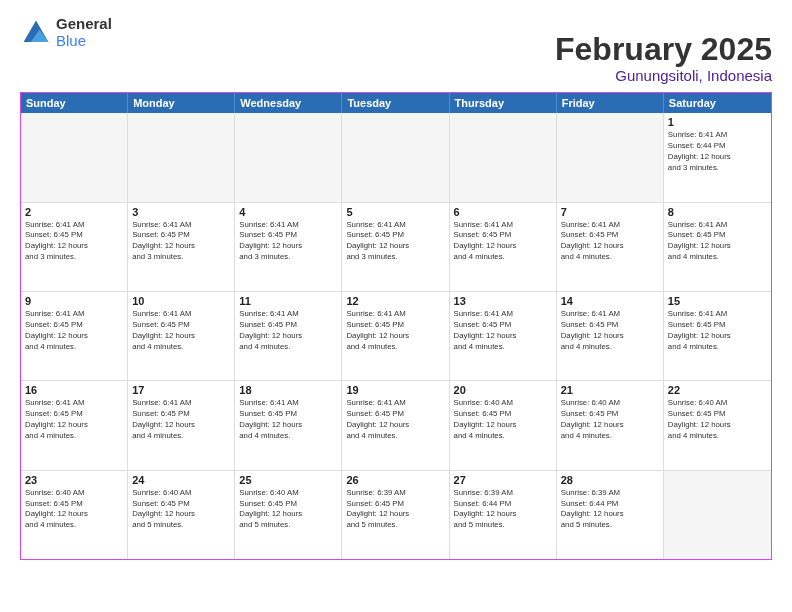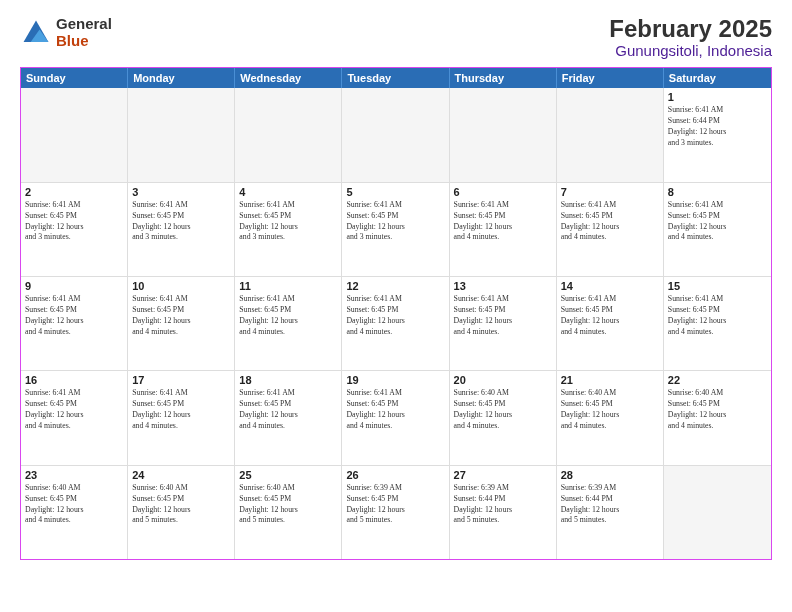--- a/index.html
+++ b/index.html
@@ -33,35 +33,36 @@
       flex-direction: column;
       line-height: 1.1;
     }
     .logo-general {
       font-size: 15px;
       font-weight: bold;
       color: #333;
     }
     .logo-blue {
       font-size: 15px;
-      font-weight: bold;
-      color: #c2410c;
+      font-weight: normal;
+      color: #3b82f6;
     }
     .logo-icon {
       width: 32px;
       height: 32px;
     }
     .title-block {
       text-align: right;
     }
     .month-title {
-      font-size: 24px;
+      font-size: 32px;
       font-weight: bold;
       color: #333;
       line-height: 1.1;
+      margin-top: 16px;
     }
     .subtitle {
       font-size: 15px;
       color: #4c1d95;
     }
     .calendar {
       flex: 1;
       display: flex;
       flex-direction: column;
       border: 1px solid #d946ef;
@@ -115,21 +116,20 @@
       font-size: 11px;
       font-weight: bold;
       color: #222;
       margin-bottom: 2px;
       display: block;
     }
     .cell-info {
       font-size: 7.8px;
       color: #333;
       line-height: 1.4;
-      font-family: Liberation Serif, serif;
     }
   </style>
 </head>
 <body>
 
 <div class="page">
   <div class="header">
     <div class="logo">
       <svg class="logo-icon" viewBox="0 0 36 36">
         <polygon points="18,4 32,28 4,28" fill="#2a6db5"></polygon>

